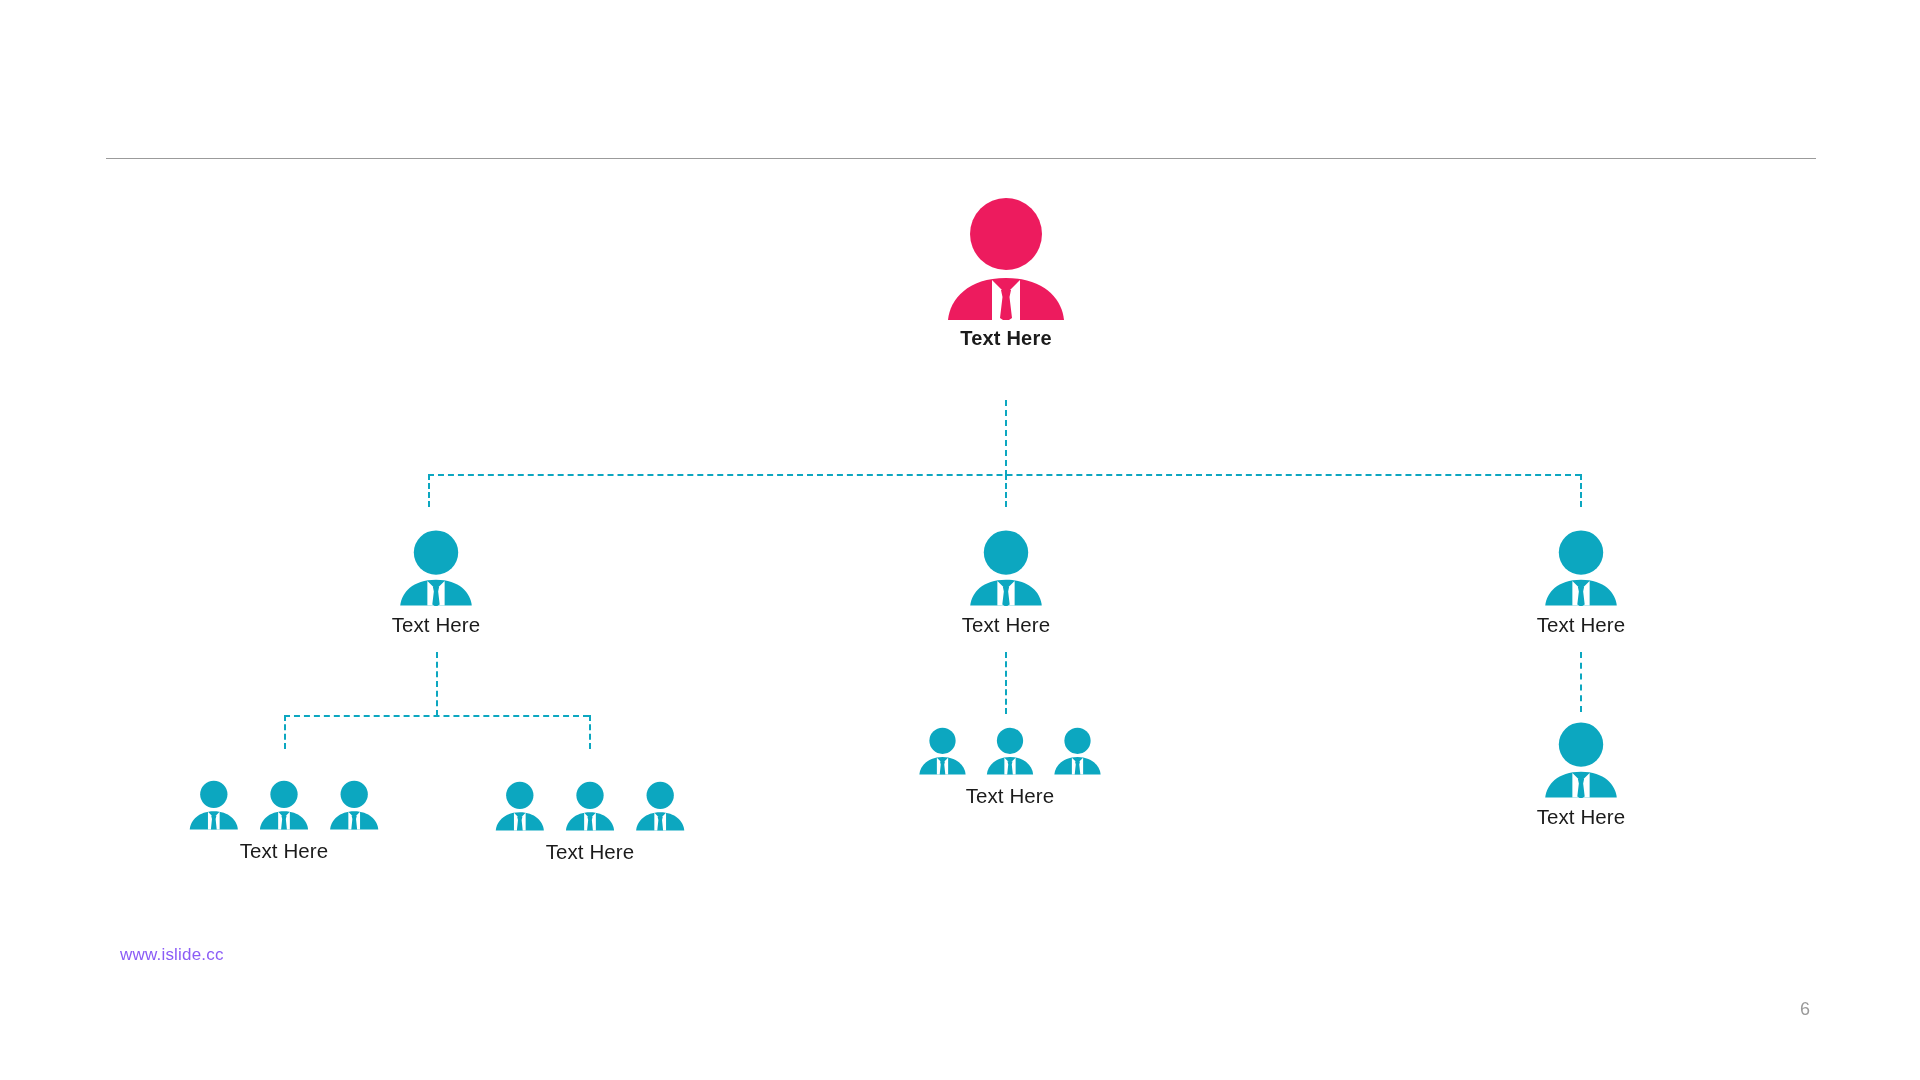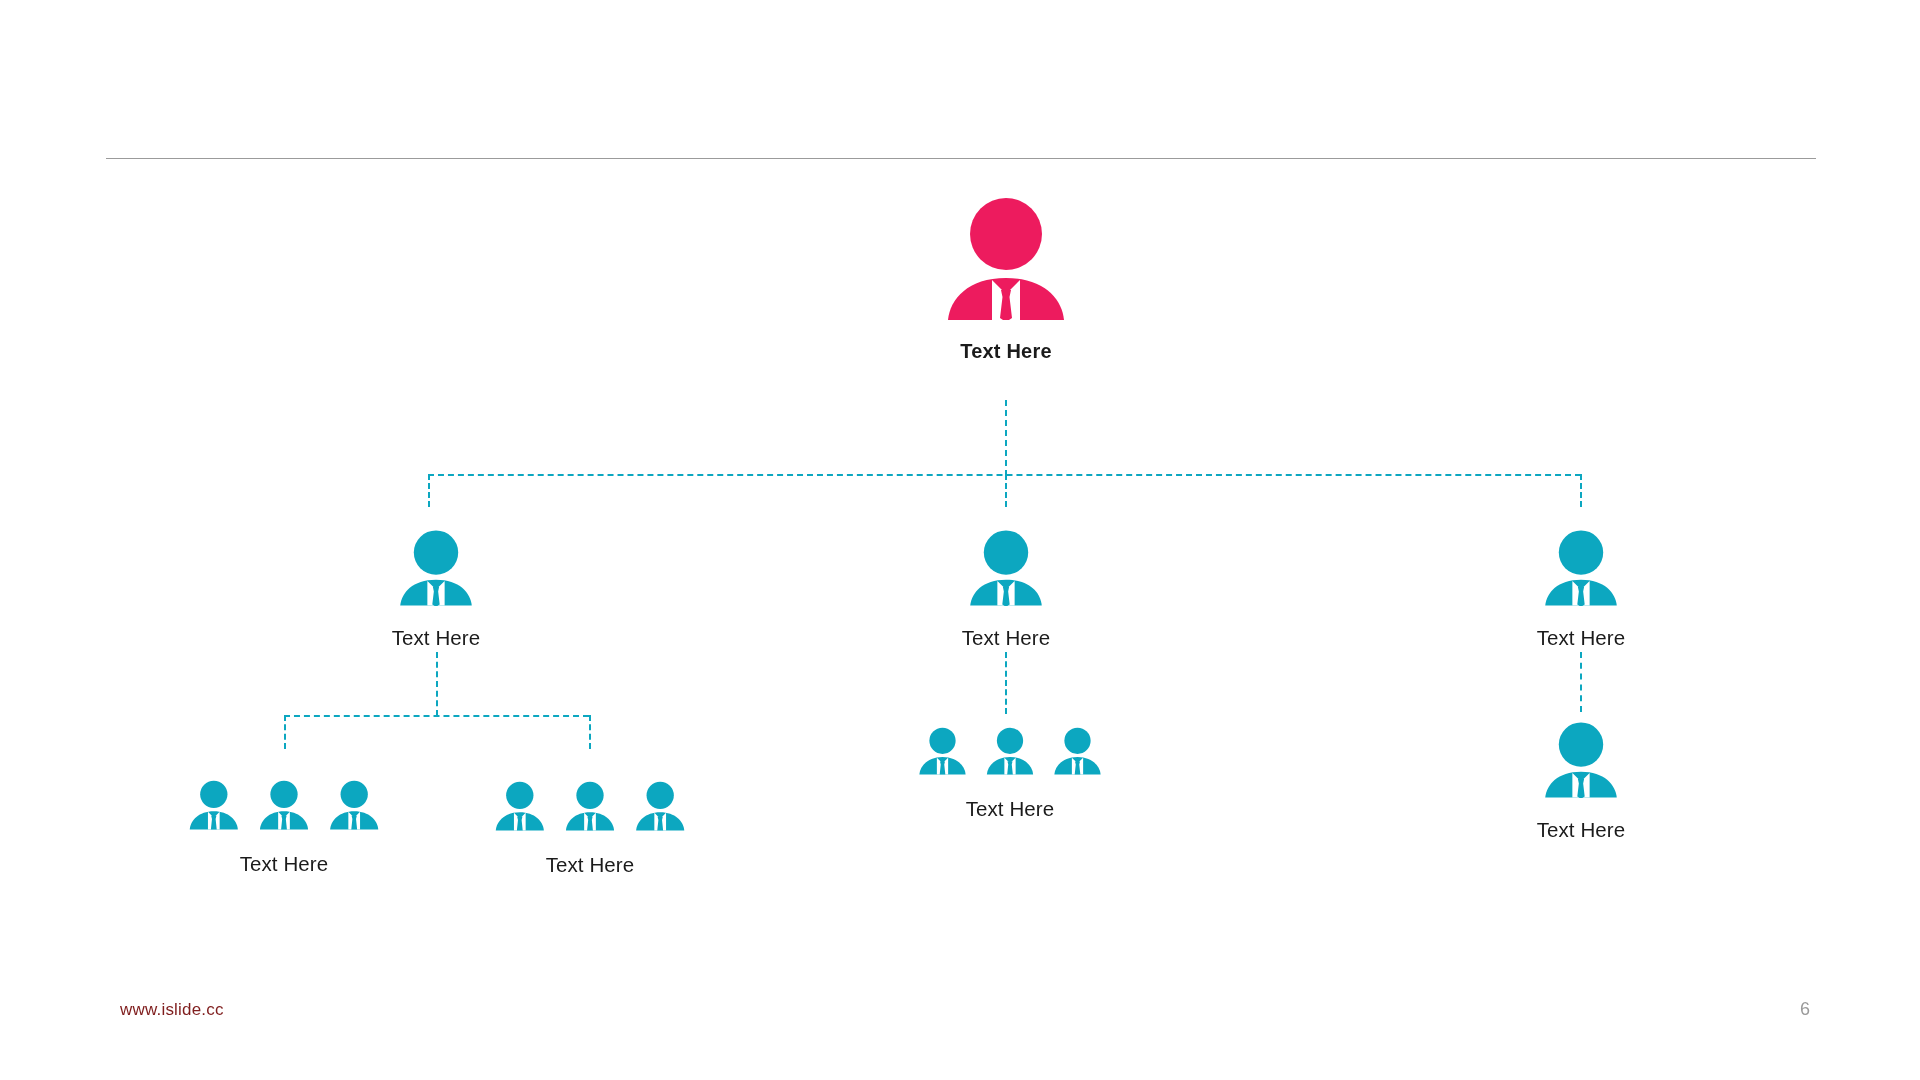--- a/index.html
+++ b/index.html
@@ -26,44 +26,44 @@
     top: 158px;
     width: 1710px;
     height: 1px;
     background: #9b9b9b;
   }
 
   
   #footer-url {
     position: absolute;
     left: 120px;
-    top: 1000px;
+    top: 945px;
     font-size: 17px;
-    color: #7f1d1d;
+    color: #8b5cf6;
     letter-spacing: 0.2px;
     white-space: nowrap;
   }
   #page-number {
     position: absolute;
     left: 1800px;
     top: 999px;
     font-size: 18px;
     color: #9a9a9a;
     white-space: nowrap;
   }
 
   
   .node {
     position: absolute;
     display: flex;
     flex-direction: column;
     align-items: center;
   }
   .node-label {
-    margin-top: 20px;
+    margin-top: 7px;
     font-size: 20.5px;
     color: #1b1b1b;
     white-space: nowrap;
     letter-spacing: 0.1px;
   }
   .node-label.bold {
     font-weight: bold;
     font-size: 20px;
     letter-spacing: 0.2px;
   }

